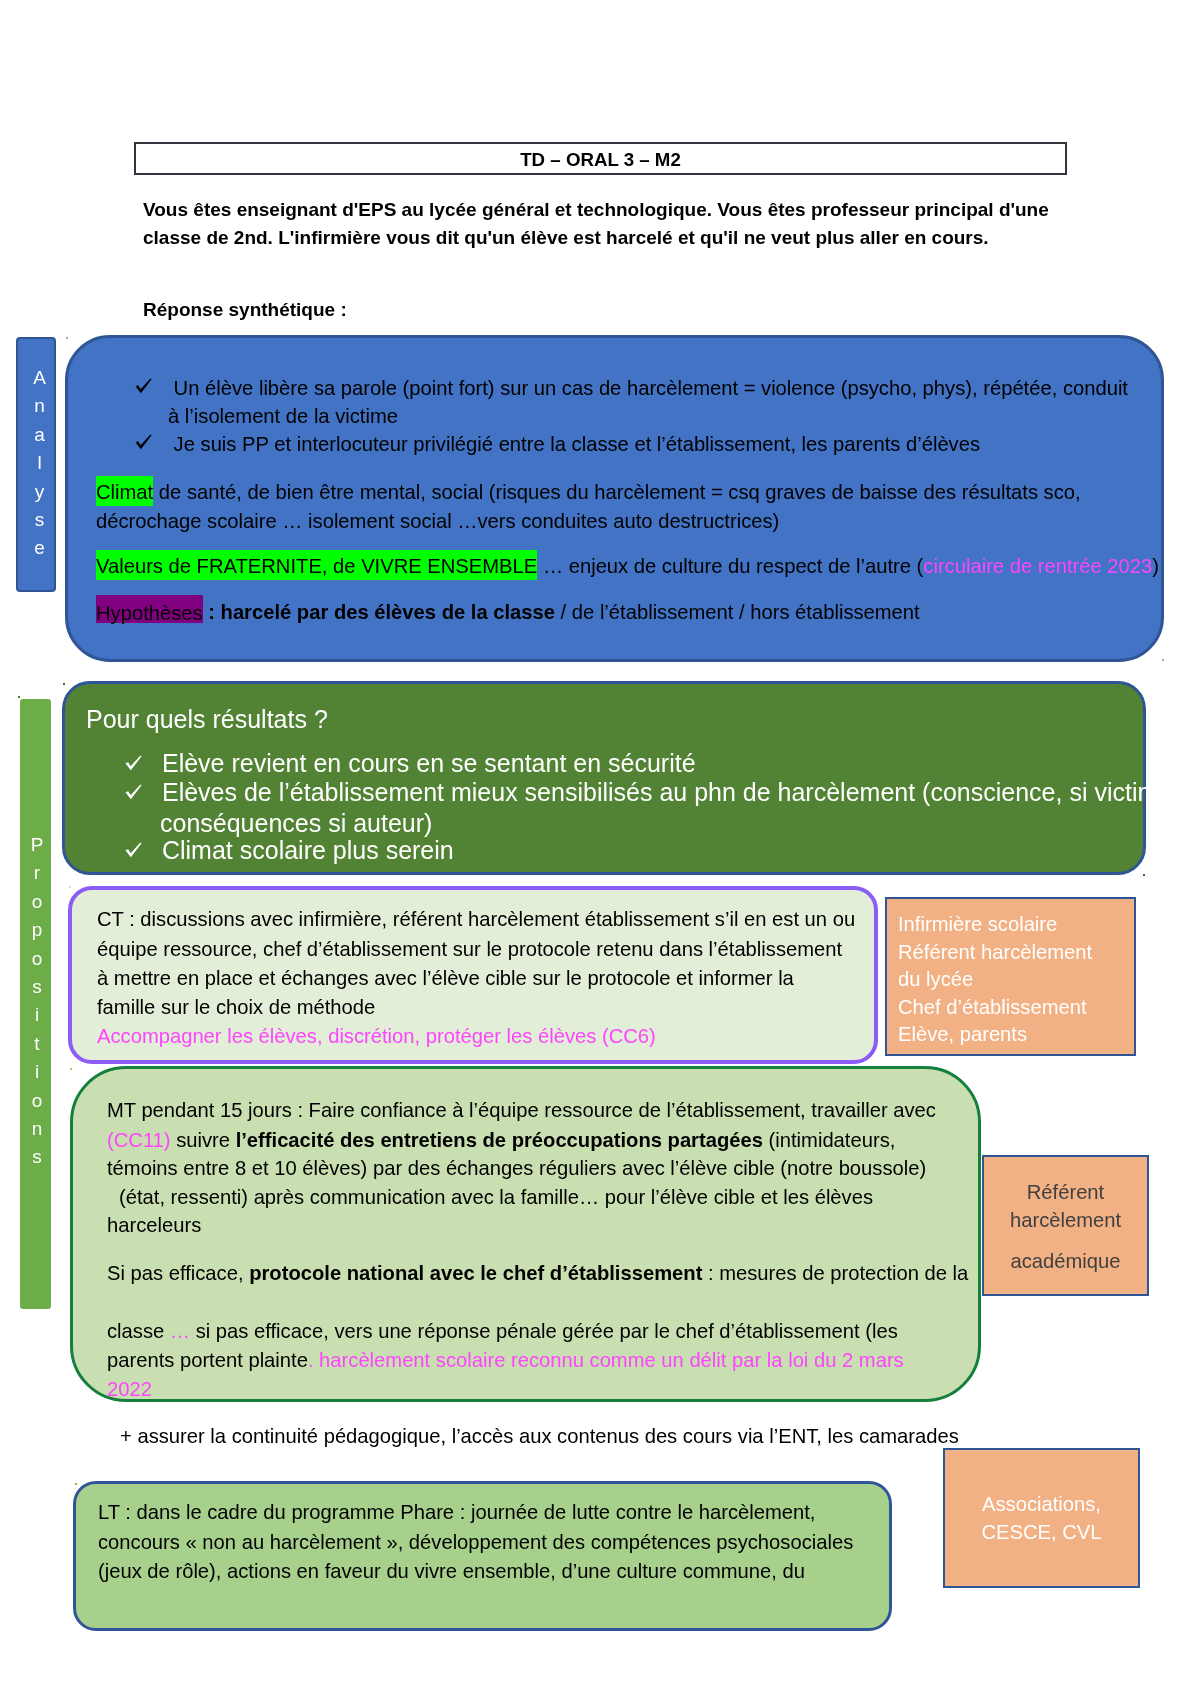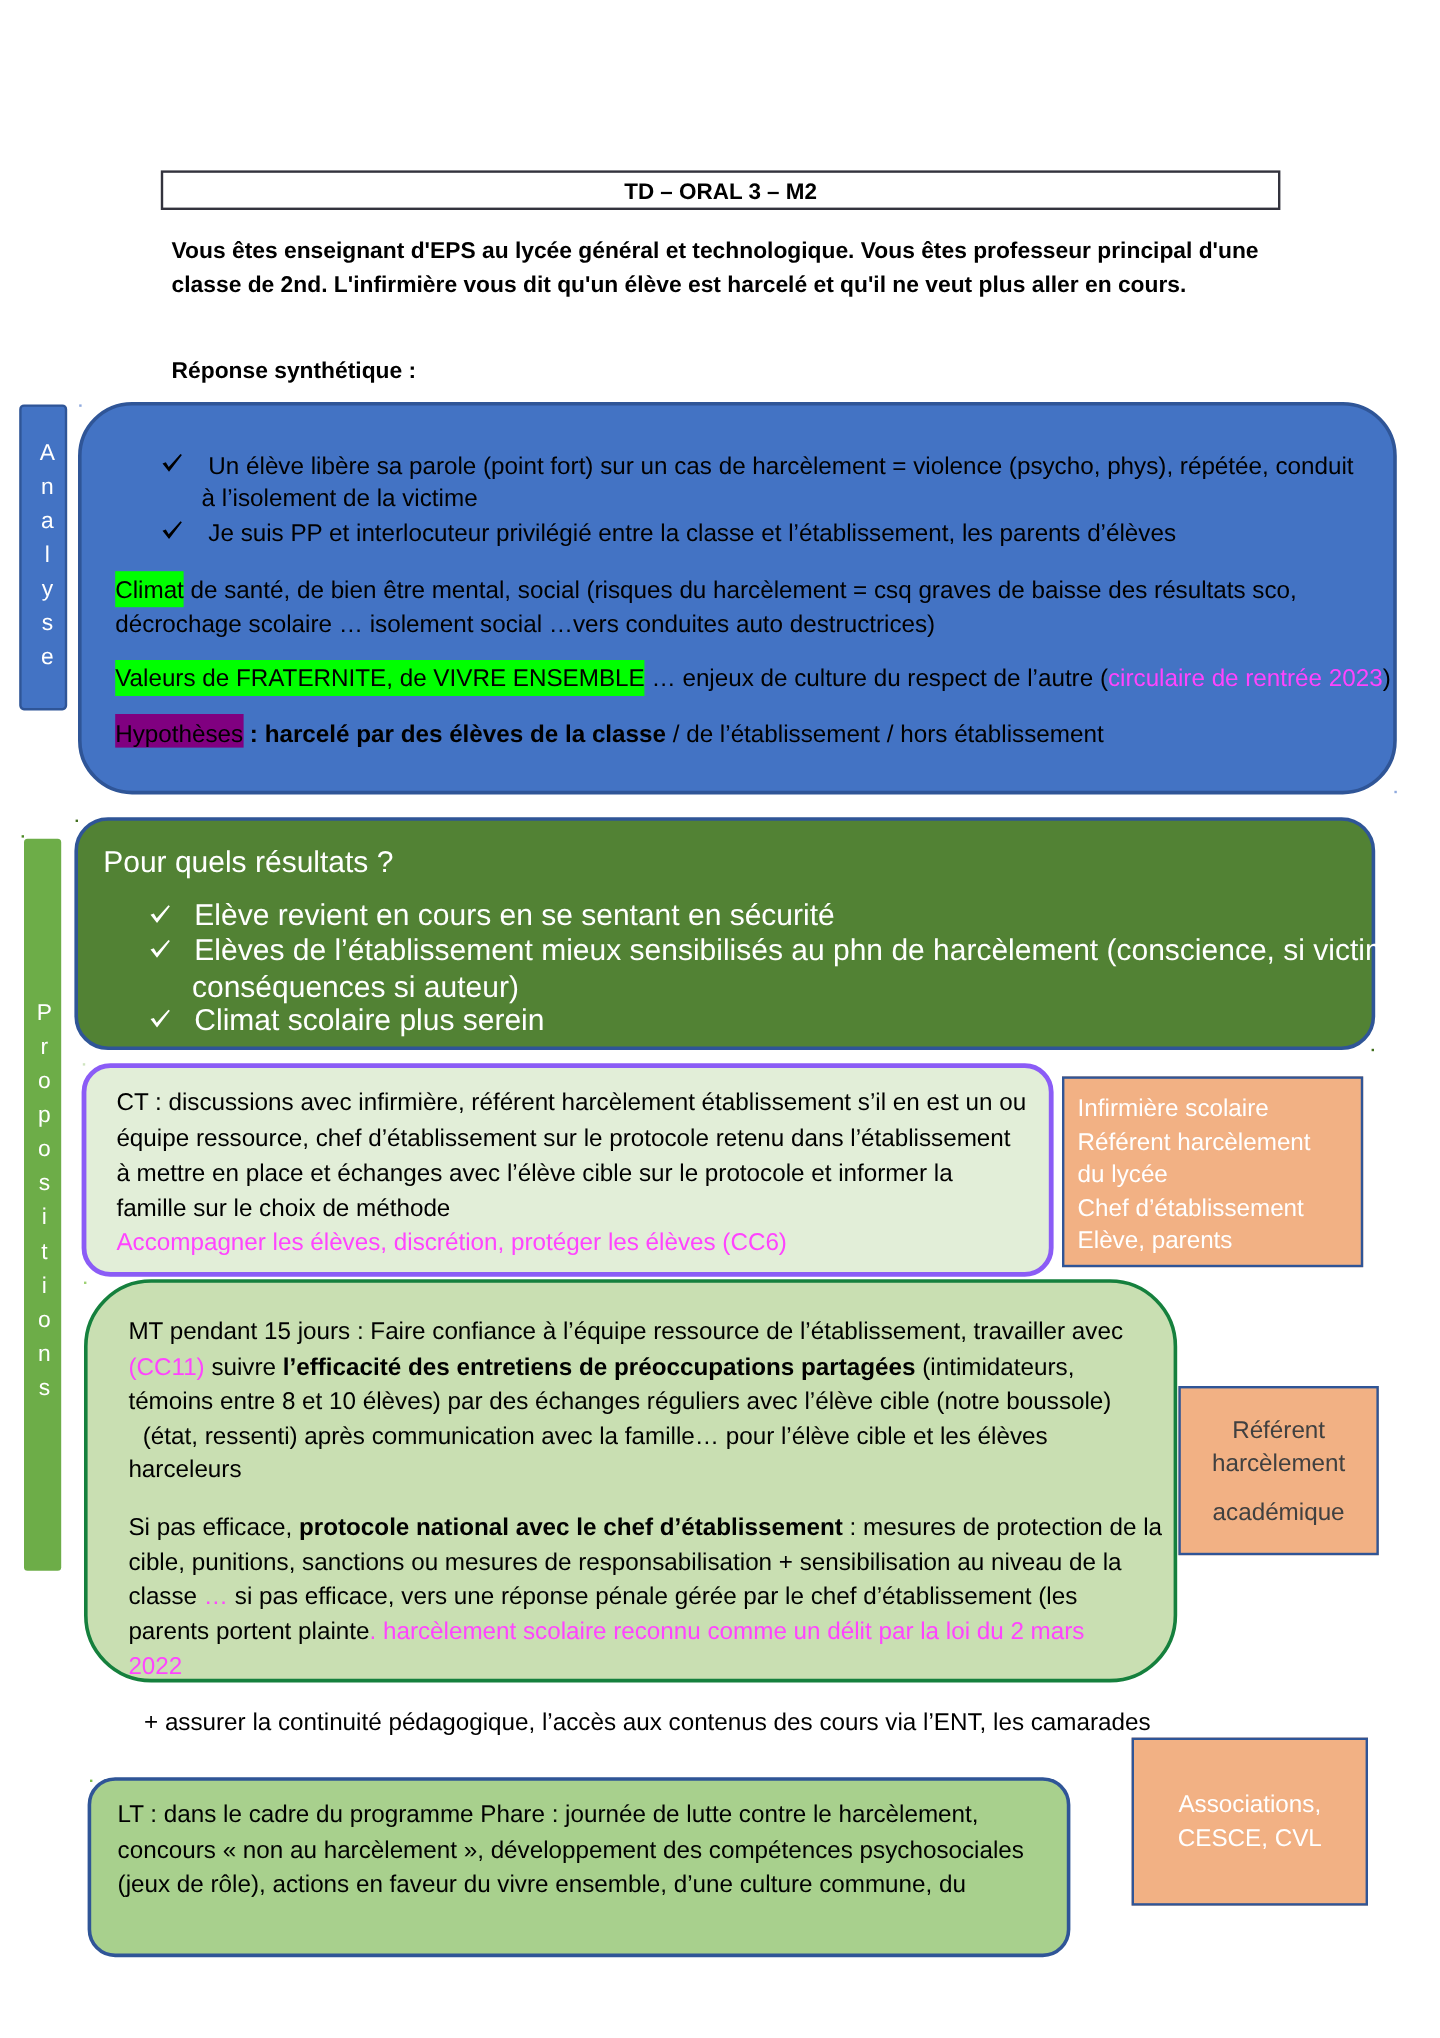--- a/index.html
+++ b/index.html
@@ -174,21 +174,20 @@
 </div>
 
 <div class="abs" id="box-mt">
   <div class="abs" style="left:34px;top:29.6px;">MT pendant 15 jours : Faire confiance à l’équipe ressource de l’établissement, travailler avec</div>
   <div class="abs" style="left:34px;top:59.6px;"><span class="pink">(CC11)</span><span> suivre </span><b>l’efficacité des entretiens de préoccupations partagées</b><span> (intimidateurs,</span></div>
   <div class="abs" style="left:34px;top:87.6px;">témoins entre 8 et 10 élèves) par des échanges réguliers avec l’élève cible (notre boussole)</div>
   <div class="abs" style="left:34px;top:116.6px;margin-left:12px;">(état, ressenti) après communication avec la famille… pour l’élève cible et les élèves</div>
   <div class="abs" style="left:34px;top:144.6px;">harceleurs</div>
 
   <div class="abs" style="left:34px;top:192.6px;"><span>Si pas efficace, </span><b>protocole national avec le chef d’établissement</b><span> : mesures de protection de la</span></div>
-  <div class="abs" style="left:34px;top:221.6px;">cible, punitions, sanctions ou mesures de responsabilisation + sensibilisation au niveau de la</div>
   <div class="abs" style="left:34px;top:251.1px;"><span>classe </span><span class="pink">…</span><span> si pas efficace, vers une réponse pénale gérée par le chef d’établissement (les</span></div>
   <div class="abs" style="left:34px;top:280.1px;"><span>parents portent plainte</span><span class="pink">. harcèlement scolaire reconnu comme un délit par la loi du 2 mars</span></div>
   <div class="abs pink" style="left:34px;top:308.6px;">2022</div>
 
   <div class="abs" style="left:47px;top:355.6px;">+ assurer la continuité pédagogique, l’accès aux contenus des cours via l’ENT, les camarades</div>
 </div>
 <div class="abs" id="box-mt-actors">
   <div class="actors-inner abs" style="left:0;top:22px;width:100%;text-align:center;">
     <div>Référent</div>
     <div>harcèlement</div>

